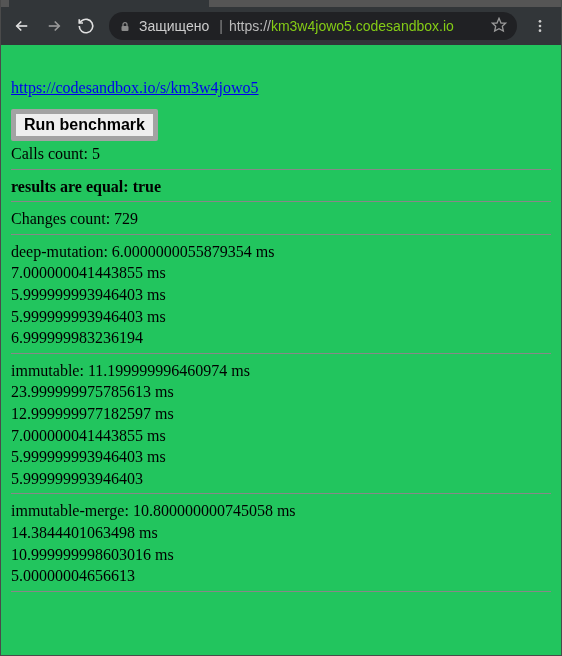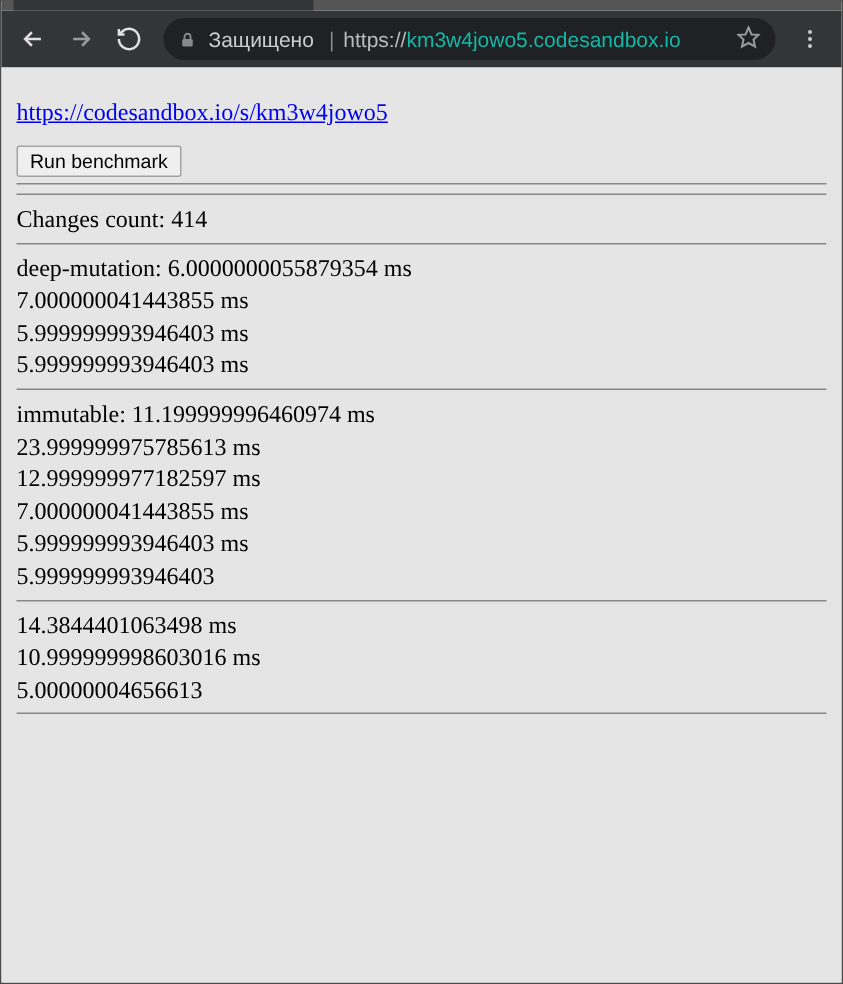--- a/index.html
+++ b/index.html
@@ -84,44 +84,45 @@
       align-items: center;
       padding: 0 10px;
       color: #ccc;
       font-size: 14px;
       margin: 0 6px;
     }
     .lock-icon { margin-right: 8px; color: #8a8a8a; display: flex; align-items: center; }
     .secure-label { color: #ccc; margin-right: 4px; }
     .url-sep { color: #888; margin: 0 6px; }
     .url-text { color: #bbb; flex: 1; white-space: nowrap; overflow: hidden; }
-    .url-host { color: #14b8a6; }
+    .url-host { color: #84cc16; }
     .star-icon { color: #999; margin-left: 6px; }
     .menu-btn { width: 30px; height: 30px; display:flex; align-items:center; justify-content:center; color:#ccc; }
     .content {
       flex: 1;
-      background: #e5e5e5;
-      padding: 16px 10px;
+      background: #22c55e;
+      padding: 28px 10px;
       font-family: "Times New Roman", serif;
       font-size: 16px;
       color: #000;
       overflow: auto;
     }
     .content a {
       color: #0000ee;
       text-decoration: underline;
     }
     .content button {
       margin-top: 12px;
       font-family: Arial, sans-serif;
-      font-size: 13px;
+      font-size: 16px;
       padding: 2px 8px;
       background: #efefef;
-      border: 1px solid #a3a3a3;
+      border: 5px solid #a3a3a3;
       border-radius: 2px;
+      font-weight: bold;
     }
     .content hr {
       border: none;
       border-top: 1px solid #888;
       margin: 4px 0 6px 0;
     }
     .block { margin-top: 4px; }
     .block .head { font-weight: normal; }
     .line { line-height: 1.35; }
     .calls { margin-top: 2px; margin-bottom: 4px; }
@@ -195,42 +196,46 @@
           <circle cx="12" cy="19" r="2"></circle>
         </svg>
     </div>
   </div>
 
   <div class="content">
     <div style="margin-top:6px;">
       <a href="#">https://codesandbox.io/s/km3w4jowo5</a>
     </div>
     <button>Run benchmark</button>
+    <div class="calls line"><span>Calls count: </span><span>5</span></div>
     <hr>
+    <div class="line bold"><span>results are equal: </span><span>true</span></div>
     <hr>
-    <div class="line changes"><span>Changes count: </span><span>414</span></div>
+    <div class="line changes"><span>Changes count: </span><span>729</span></div>
     <hr>
     <div id="groups">
         <div class="block">
           <div class="line head">deep-mutation: 6.0000000055879354 ms</div>
           <div class="line">7.000000041443855 ms</div>
           <div class="line">5.999999993946403 ms</div>
           <div class="line">5.999999993946403 ms</div>
+          <div class="line">6.999999983236194</div>
         </div>
         <hr>
         <div class="block">
           <div class="line head">immutable: 11.199999996460974 ms</div>
           <div class="line">23.999999975785613 ms</div>
           <div class="line">12.999999977182597 ms</div>
           <div class="line">7.000000041443855 ms</div>
           <div class="line">5.999999993946403 ms</div>
           <div class="line">5.999999993946403</div>
         </div>
         <hr>
         <div class="block">
+          <div class="line head">immutable-merge: 10.800000000745058 ms</div>
           <div class="line">14.3844401063498 ms</div>
           <div class="line">10.999999998603016 ms</div>
           <div class="line">5.00000004656613</div>
         </div>
         <hr>
       </div>
   </div>
 
 </div>
 

